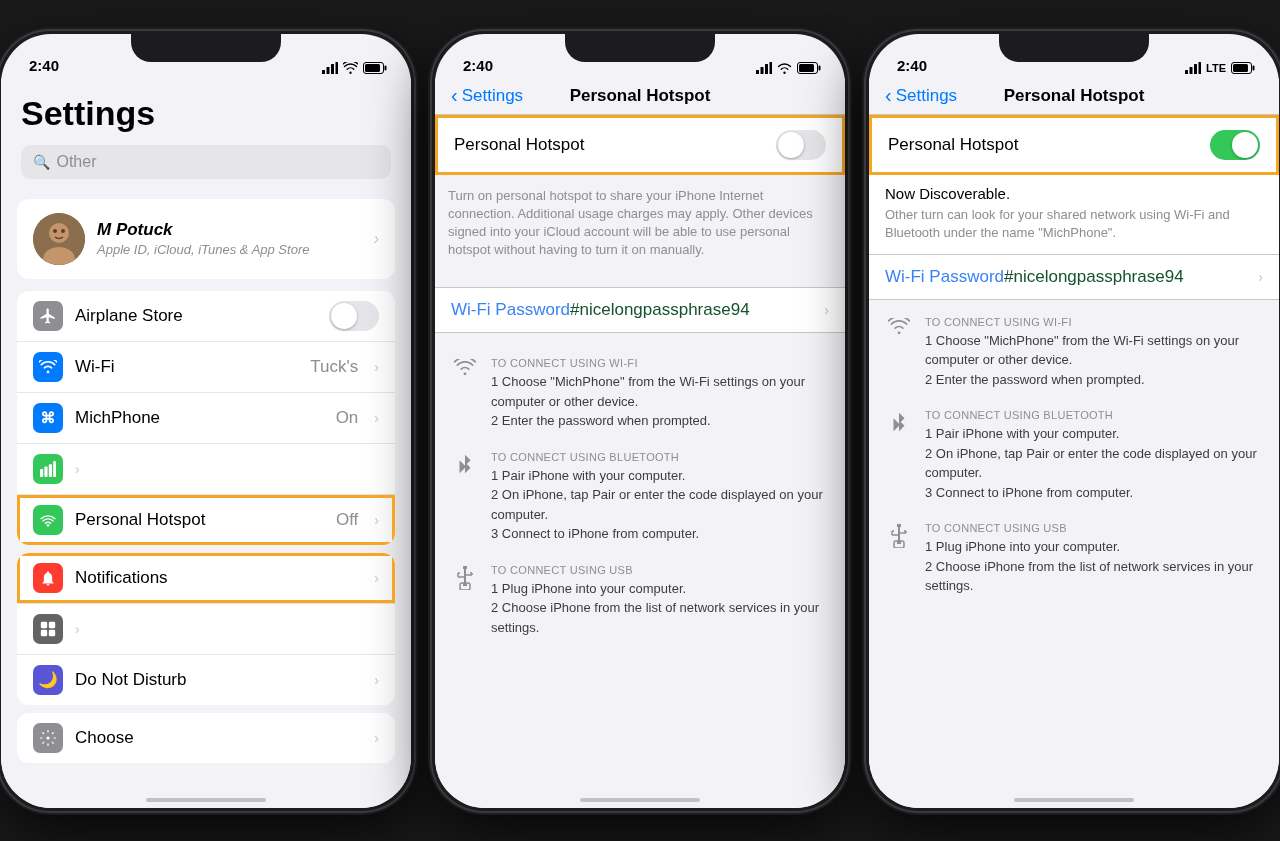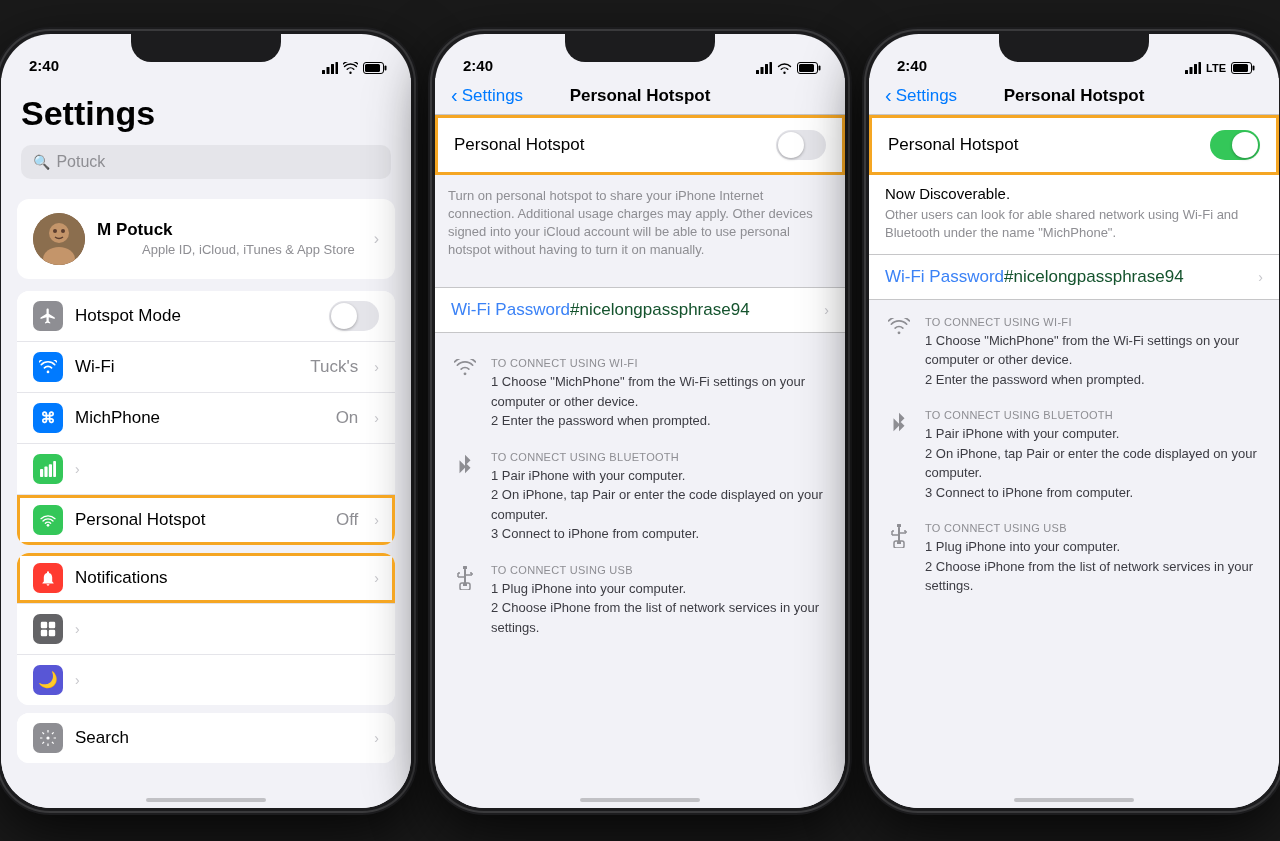--- a/index.html
+++ b/index.html
@@ -119,20 +119,21 @@
     }
 
     .profile-section {
       background: #fff;
       margin: 12px 16px;
       border-radius: 12px;
       padding: 14px 16px;
       display: flex;
       align-items: center;
       gap: 12px;
+      font-style: italic;
     }
 
     .profile-avatar {
       width: 52px;
       height: 52px;
       border-radius: 50%;
       background: linear-gradient(135deg, #8B6E4E 0%, #6B4226 100%);
       overflow: hidden;
       flex-shrink: 0;
       display: flex;
@@ -148,21 +149,20 @@
     .profile-name {
       font-size: 17px;
       font-weight: 600;
       color: #000;
     }
 
     .profile-sub {
       font-size: 13px;
       color: #8e8e93;
       margin-top: 2px;
-      margin-left: 45px;
     }
 
     .profile-chevron {
       color: #c7c7cc;
       font-size: 16px;
     }
 
     .settings-group {
       background: #fff;
       margin: 8px 16px;
@@ -446,21 +446,21 @@
             <rect x="2" y="2" width="15" height="8" rx="1.5" fill="black"></rect>
           </svg>
         </div>
       </div>
 
       <div class="screen-content">
         <div class="settings-header">
           <div class="settings-title">Settings</div>
           <div class="search-bar">
             <span style="color:#8e8e93; font-size:14px;">🔍</span>
-            <span class="search-placeholder">Potuck</span>
+            <span class="search-placeholder">Other</span>
           </div>
         </div>
 
         <div class="profile-section">
           <div class="profile-avatar">
 
             <svg width="52" height="52" viewBox="0 0 52 52">
               <circle cx="26" cy="26" r="26" fill="#8B6E4E"></circle>
               <circle cx="26" cy="20" r="10" fill="#C4956A"></circle>
               <ellipse cx="26" cy="46" rx="16" ry="12" fill="#C4956A"></ellipse>
@@ -477,21 +477,21 @@
         </div>
 
         <div class="settings-group">
 
           <div class="settings-item">
             <div class="icon-circle icon-airplane">
               <svg width="18" height="18" viewBox="0 0 24 24" fill="white">
                 <path d="M21 16v-2l-8-5V3.5c0-.83-.67-1.5-1.5-1.5S10 2.67 10 3.5V9l-8 5v2l8-2.5V19l-2 1.5V22l3.5-1 3.5 1v-1.5L13 19v-5.5l8 2.5z"></path>
               </svg>
             </div>
-            <span class="item-label">Hotspot Mode</span>
+            <span class="item-label">Airplane Store</span>
             <div class="toggle toggle-off"></div>
           </div>
 
           <div class="settings-item">
             <div class="icon-circle icon-wifi">
               <svg width="18" height="14" viewBox="0 0 20 15" fill="white">
                 <path d="M10 11.5 a1.5 1.5 0 1 1 0 3 a1.5 1.5 0 0 1 0-3z"></path>
                 <path d="M6 8.5 a5.5 5.5 0 0 1 8 0" stroke="white" stroke-width="1.8" fill="none" stroke-linecap="round"></path>
                 <path d="M2.5 5 a10 10 0 0 1 15 0" stroke="white" stroke-width="1.8" fill="none" stroke-linecap="round"></path>
                 <path d="M0 2 a13.5 13.5 0 0 1 20 0" stroke="white" stroke-width="1.7" fill="none" stroke-linecap="round"></path>
@@ -561,33 +561,34 @@
                 <rect x="11" y="11" width="8" height="8" rx="1.5"></rect>
               </svg>
             </div>
             <span class="item-chevron">›</span>
           </div>
 
           <div class="settings-item">
             <div class="icon-circle icon-dnd">
               <span style="font-size:16px;">🌙</span>
             </div>
+            <span class="item-label">Do Not Disturb</span>
             <span class="item-chevron">›</span>
           </div>
         </div>
 
         <div class="settings-group">
           <div class="settings-item">
             <div class="icon-circle icon-general">
               <svg width="16" height="16" viewBox="0 0 20 20" fill="white">
                 <circle cx="10" cy="10" r="2"></circle>
                 <path d="M10 0v3M10 17v3M0 10h3M17 10h3M2.93 2.93l2.12 2.12M14.95 14.95l2.12 2.12M17.07 2.93l-2.12 2.12M5.05 14.95l-2.12 2.12" stroke="white" stroke-width="1.5"></path>
               </svg>
             </div>
-            <span class="item-label">Search</span>
+            <span class="item-label">Choose</span>
             <span class="item-chevron">›</span>
           </div>
         </div>
       </div>
 
       <div class="home-indicator"></div>
     </div>
   </div>
 
   <div class="iphone">
@@ -729,21 +730,21 @@
       <div class="hotspot-content">
 
         <div style="background:#fff;">
           <div style="border:3px solid #f5a623; background:#fff;">
             <div class="hotspot-toggle-row" style="border:none;">
               <span class="hotspot-toggle-label">Personal Hotspot</span>
               <div class="toggle toggle-on"></div>
             </div>
           </div>
           <div class="discoverable-note">Now Discoverable.</div>
-          <div class="discoverable-sub">Other users can look for able shared network using Wi-Fi and Bluetooth under the name "MichPhone".</div>
+          <div class="discoverable-sub">Other turn can look for your shared network using Wi-Fi and Bluetooth under the name "MichPhone".</div>
         </div>
 
         <div class="wifi-password-row" style="margin-top:0; border-top:0.5px solid #c6c6c8;">
           <span class="wifi-pw-label">Wi-Fi Password</span>
           <span class="wifi-pw-value">#nicelongpassphrase94</span>
           <span class="wifi-pw-chevron">›</span>
         </div>
 
         <div class="connect-section" style="margin-top:16px;">
 

